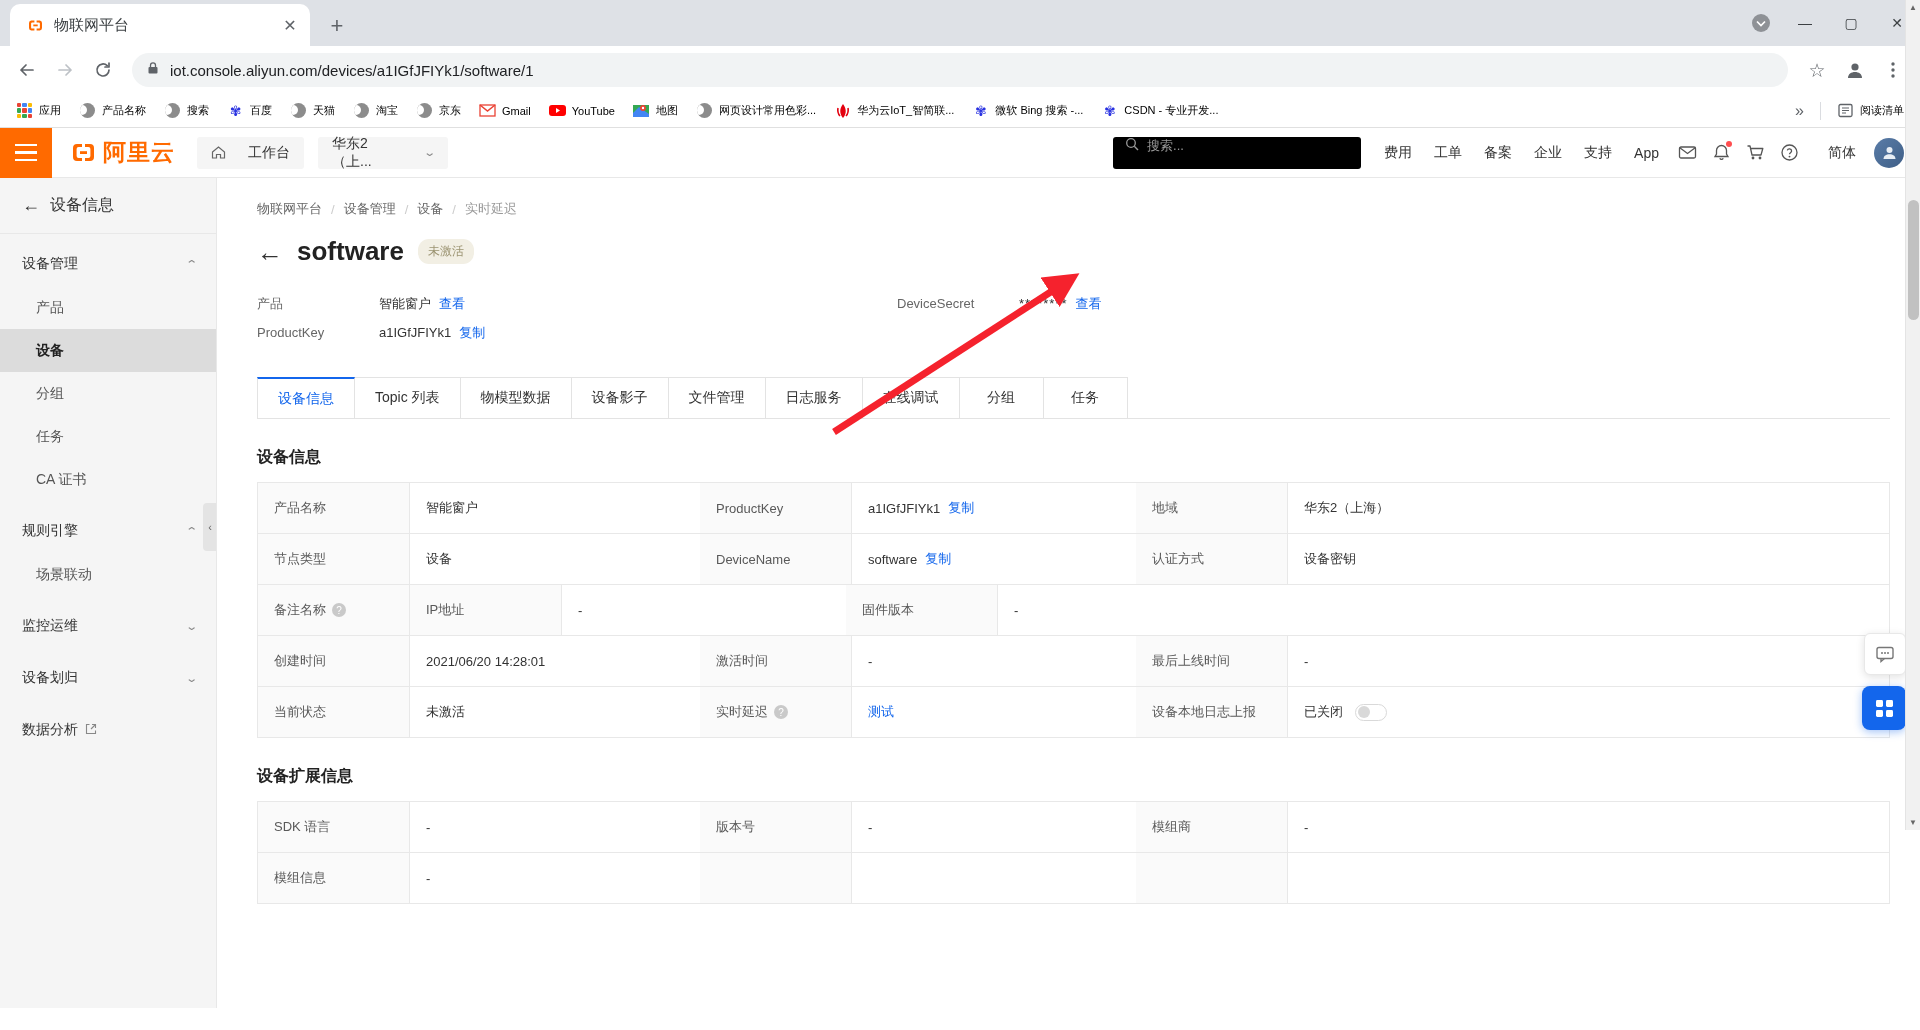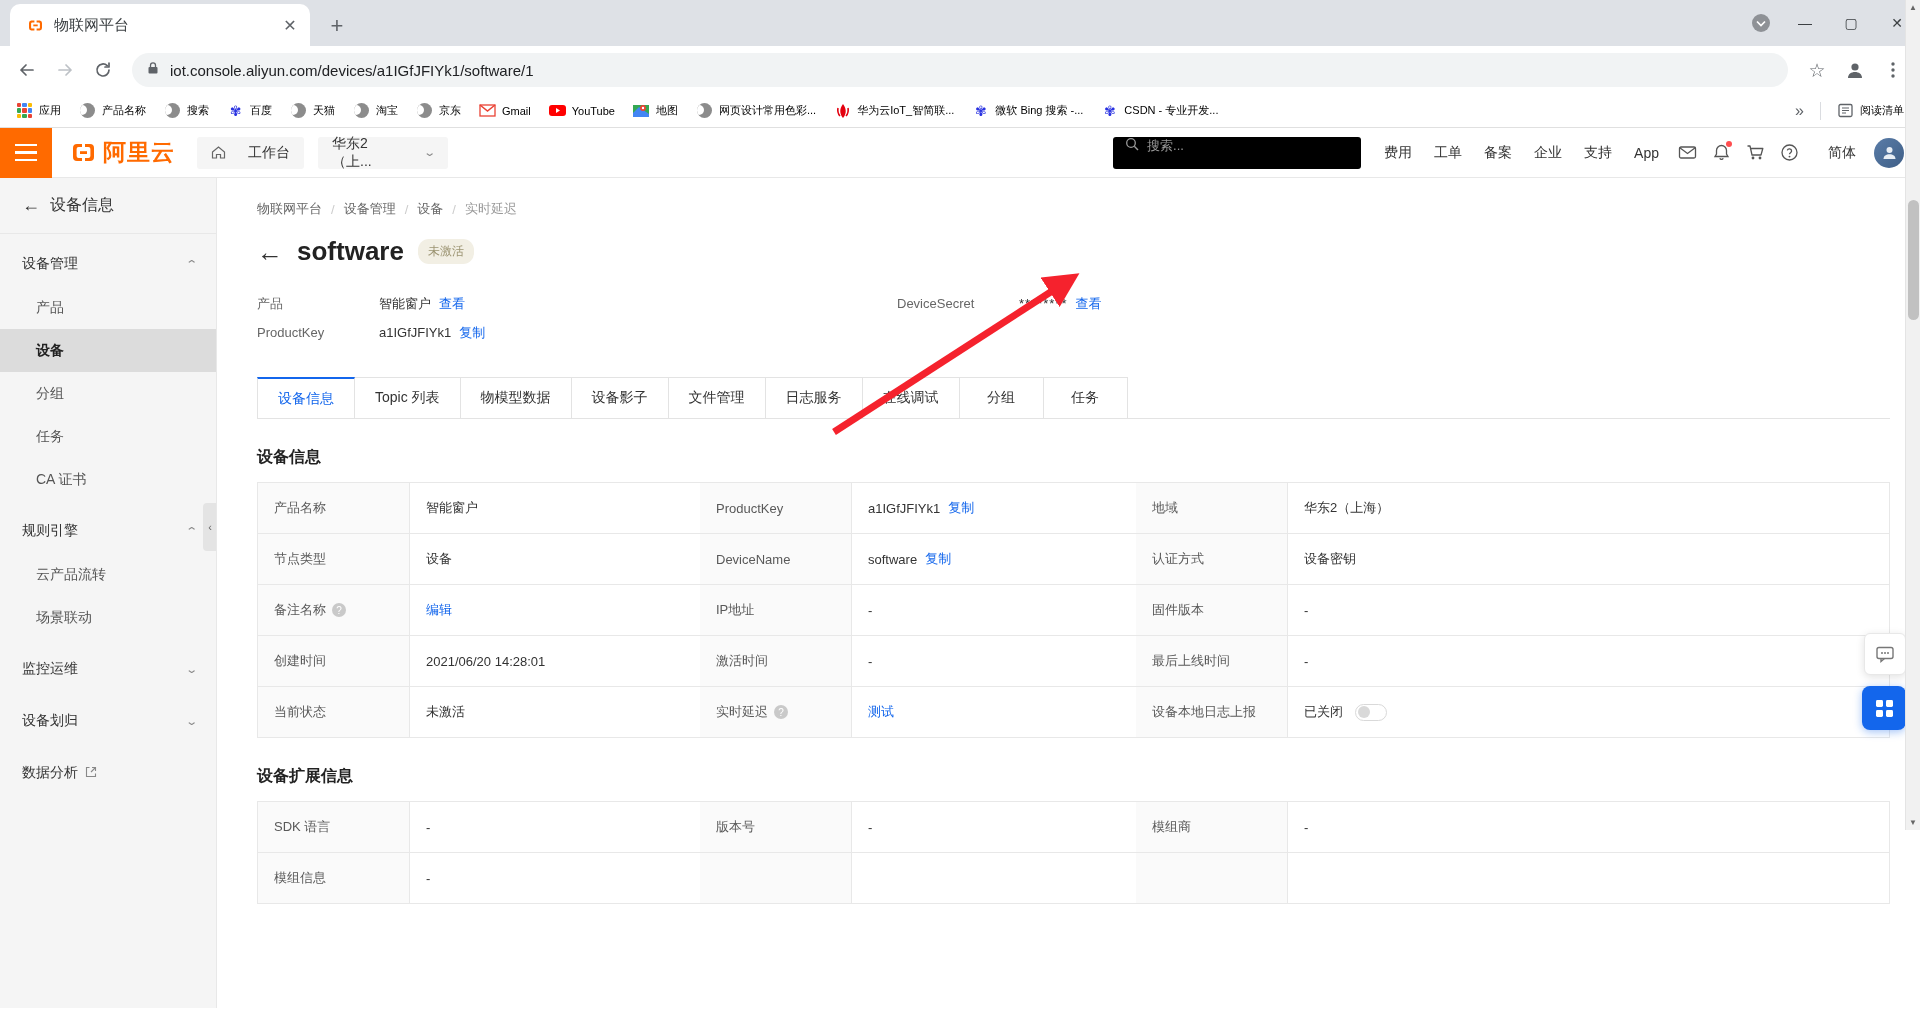--- a/index.html
+++ b/index.html
@@ -597,23 +597,20 @@
     </div>
     <div class="side-item">
       <span>CA 证书</span>
     </div>
 
     <div class="side-group">
       <span>规则引擎</span>
       <span class="chev">⌃</span>
     </div>
     <div class="side-item">
-      <span>云产品流转</span>
-    </div>
-    <div class="side-item">
       <span>场景联动</span>
     </div>
 
     <div class="side-group">
       <span>监控运维</span>
       <span class="chev">⌄</span>
     </div>
     <div class="side-group">
       <span>设备划归</span>
       <span class="chev">⌄</span>
@@ -728,23 +725,20 @@
         </div>
         <div class="tcell tl c5">认证方式</div>
         <div class="tcell tv c6">设备密钥</div>
       </div>
 
       <div class="trow">
         <div class="tcell tl c1">
           <span>备注名称</span>
           <span class="help-q">?</span>
         </div>
-        <div class="tcell tv c2">
-          <span class="lnk" style="margin-left:0;">编辑</span>
-        </div>
         <div class="tcell tl c3">IP地址</div>
         <div class="tcell tv c4">-</div>
         <div class="tcell tl c5">固件版本</div>
         <div class="tcell tv c6">-</div>
       </div>
 
       <div class="trow">
         <div class="tcell tl c1">创建时间</div>
         <div class="tcell tv c2">2021/06/20 14:28:01</div>
         <div class="tcell tl c3">激活时间</div>

